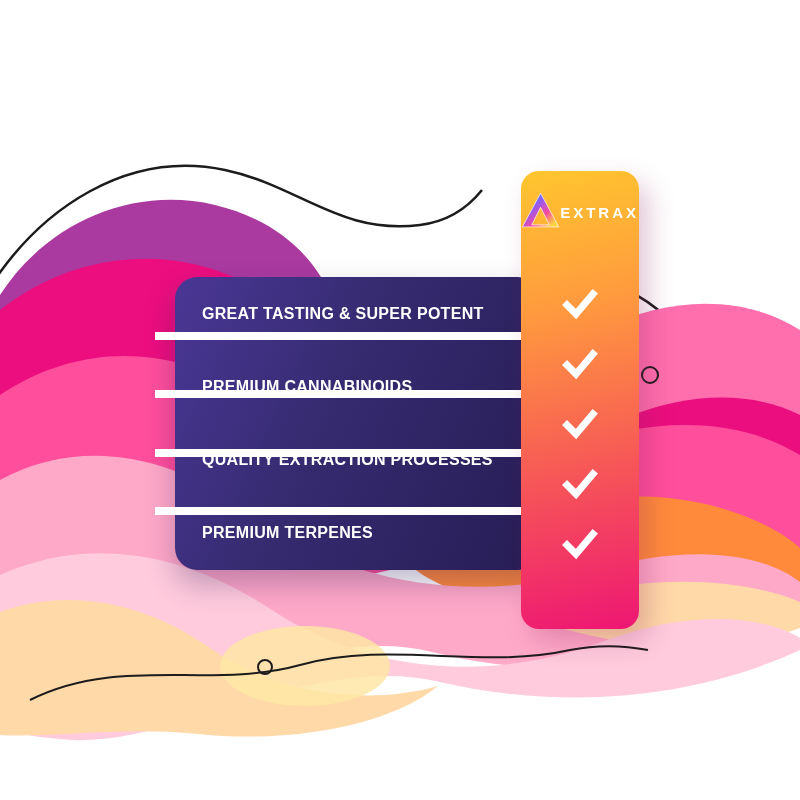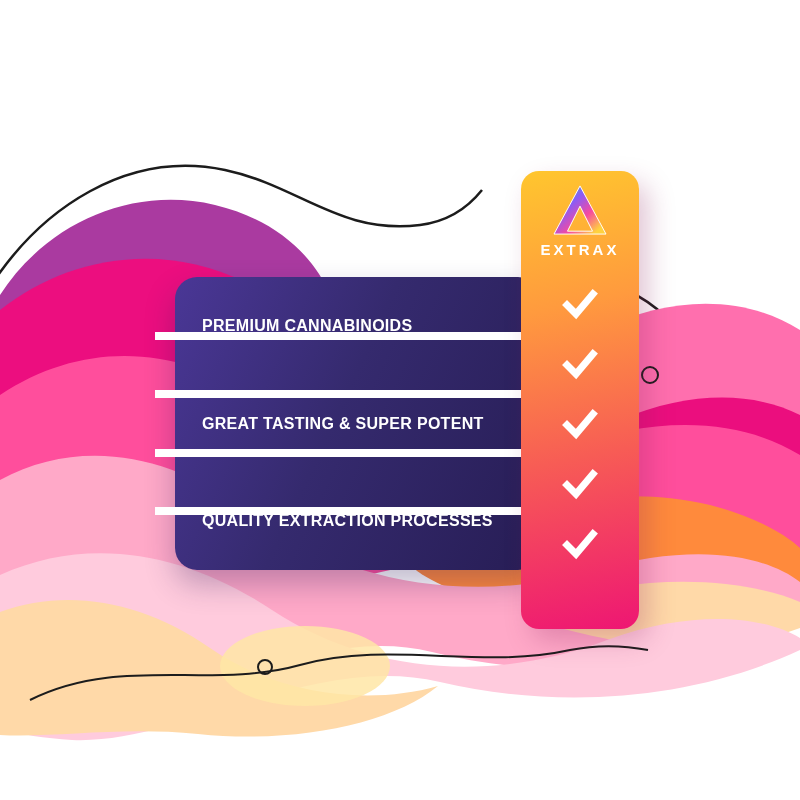--- a/index.html
+++ b/index.html
@@ -34,21 +34,21 @@
   
   .column{
     position:absolute;left:521px;top:171px;width:118px;height:458px;
     border-radius:18px;
     background:linear-gradient(168deg,#ffc62e 0%,#ff9a3e 30%,#f75c55 62%,#ee1673 100%);
     box-shadow:10px 12px 26px rgba(140,30,90,0.25);
     z-index:4;
   }
   .logo-wrap{
     position:absolute;top:13px;left:0;right:0;
-    display:flex;flex-direction:column;align-items:center;
+    display:flex;flex-direction:row;align-items:center;
   }
   .brand-name{
     color:#ffffff;font-weight:bold;font-size:15px;letter-spacing:3px;margin-top:5px;
   }
   .check{
     position:absolute;left:50%;transform:translateX(-50%);
     width:38px;height:32px;
   }
   .chk-0{top:117px;} .chk-1{top:177px;} .chk-2{top:237px;} .chk-3{top:297px;} .chk-4{top:357px;}
 </style>
@@ -81,27 +81,30 @@
     <g fill="none" stroke="#1c1c1c" stroke-width="2">
       <path d="M30,700 C 120,655 210,690 300,665 C 390,640 480,670 570,650 C 595,645 622,645 648,650"></path>
       <circle cx="265" cy="667" r="7"></circle>
       <circle cx="650" cy="375" r="8"></circle>
     </g>
   </svg>
 
   <div class="panel">
     <div class="rows">
       <div class="feature-row">
+        <span>GREAT TASTING &amp; SUPER POTENT</span>
+      </div>
+      <div class="feature-row">
         <span>PREMIUM CANNABINOIDS</span>
       </div>
       <div class="feature-row">
-        <span>GREAT TASTING &amp; SUPER POTENT</span>
+        <span>QUALITY EXTRACTION PROCESSES</span>
       </div>
       <div class="feature-row">
-        <span>QUALITY EXTRACTION PROCESSES</span>
+        <span>PREMIUM TERPENES</span>
       </div>
       <div class="separator sep-1"></div>
       <div class="separator sep-2"></div>
       <div class="separator sep-3"></div>
       <div class="separator sep-4"></div>
     </div>
   </div>
 
   <div class="column">
     <div class="logo-wrap">

